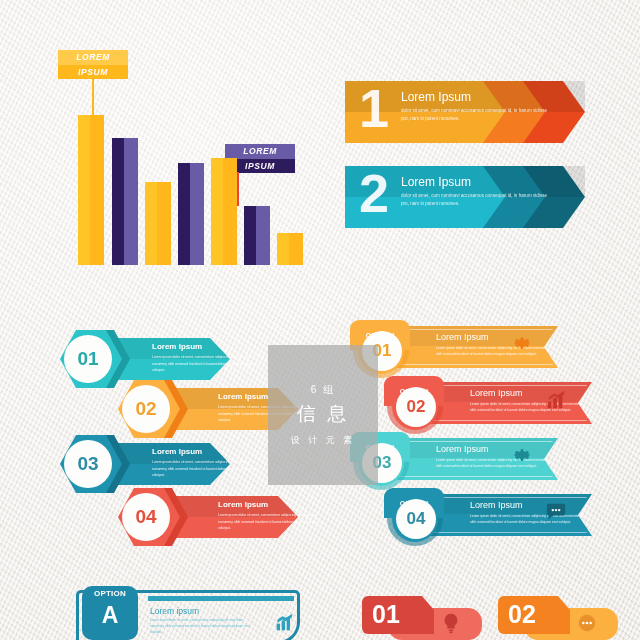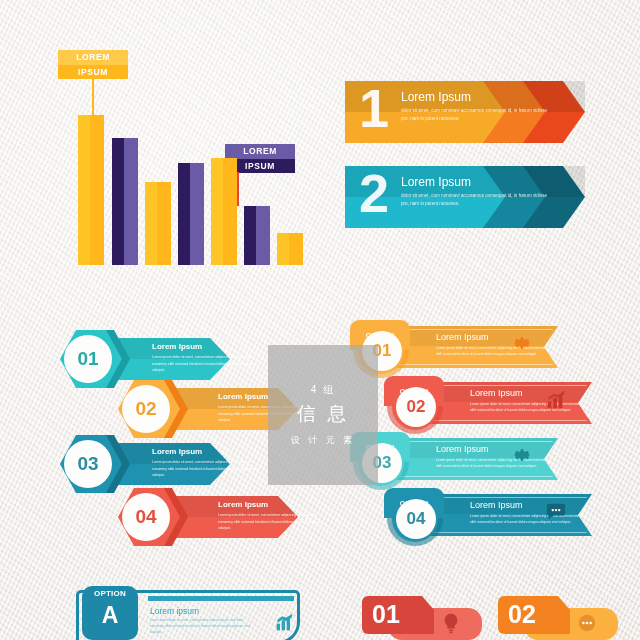--- a/index.html
+++ b/index.html
@@ -14,21 +14,21 @@
     position:absolute;inset:0;
     background:
       repeating-linear-gradient(115deg, rgba(255,255,255,.55) 0 2px, rgba(0,0,0,.02) 2px 4px),
       repeating-linear-gradient(35deg, rgba(255,255,255,.45) 0 3px, rgba(0,0,0,.018) 3px 5px),
       radial-gradient(circle at 30% 20%, #faf8f5 0%, #efebe6 70%, #e9e4dd 100%);
     pointer-events:none;
   }
   .stage{position:absolute;inset:0;}
 
   
-  #barchart{position:absolute;left:62px;top:50px;width:230px;height:215px;}
+  #barchart{position:absolute;left:62px;top:50px;width:230px;height:215px;font-style:italic;}
   .bar{position:absolute;bottom:0;width:26px;display:flex;}
   .bar .l{width:12px;height:100%;}
   .bar .r{width:14px;height:100%;}
   .bar.y .l{background:#FFC425;}
   .bar.y .r{background:#FFB71B;}
   .bar.p .l{background:#2E1B5E;}
   .bar.p .r{background:#6A5BA6;}
 
   .lbl{position:absolute;width:70px;text-align:center;
        font-size:8.5px;font-weight:bold;letter-spacing:.6px;color:#fff;}
@@ -339,21 +339,21 @@
       <svg viewBox="0 0 24 24" width="22" height="22" fill="#14647A">
         <path d="M4 4h16a2 2 0 012 2v9a2 2 0 01-2 2H9l-5 4v-4a2 2 0 01-2-2V6a2 2 0 012-2z"></path>
         <circle cx="8.5" cy="11" r="1.3" fill="#fff"></circle>
           <circle cx="12" cy="11" r="1.3" fill="#fff"></circle>
         <circle cx="15.5" cy="11" r="1.3" fill="#fff"></circle>
       </svg>
     </div>
   </div>
 
   <div id="wm">
-    <div class="w1">4 组</div>
+    <div class="w1">6 组</div>
     <div class="w2">信 息</div>
     <div class="w3">设 计 元 素</div>
   </div>
 
   <div id="optA">
     <div class="outline"></div>
     <div class="tag"></div>
     <div class="tg">OPTION</div>
     <div class="ag">A</div>
     <div class="bar2"></div>

